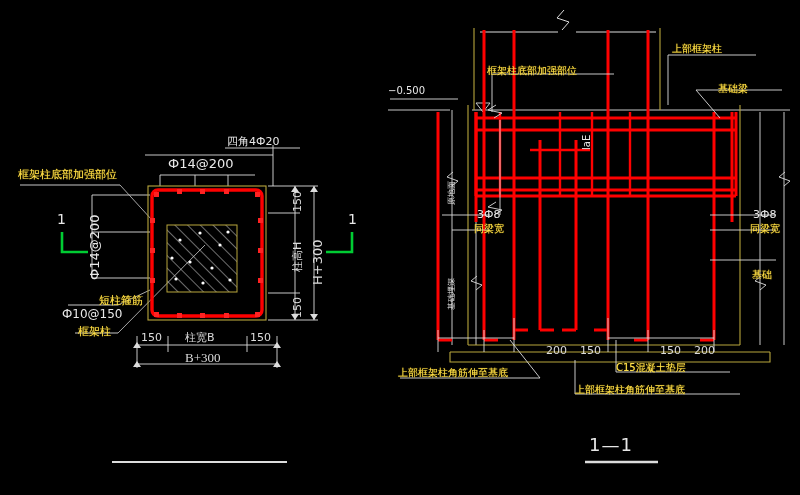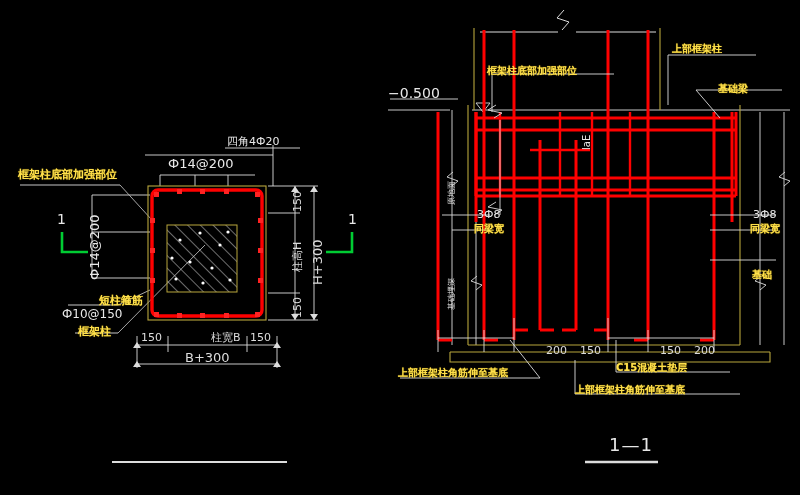--- a/index.html
+++ b/index.html
@@ -2,21 +2,21 @@
 <html><head>
 <meta charset="utf-8">
 <style>
   html,body{margin:0;padding:0;background:#000;}
   body{width:800px;height:495px;overflow:hidden;
        font-family:"DejaVu Sans","Liberation Sans",sans-serif;}
   #stage{position:relative;width:800px;height:495px;background:#000;}
   .abs{position:absolute;}
   svg{display:block;}
   .txt{position:absolute;white-space:nowrap;line-height:1;}
-  .yel-b{color:#ffe14d;font-weight:bold;text-shadow:0 0 1px #aa8800;}
+  .yel-b{color:#ffe14d;font-weight:normal;text-shadow:0 0 1px #aa8800;}
   .wht{color:#e8e8e8;}
   .dimtxt{color:#dcdcdc;font-size:11px;font-family:"DejaVu Sans",sans-serif;}
   .vert{transform-origin:0 0;}
   .title{color:#e6e6e6;font-size:16px;letter-spacing:1px;}
   .title-cn{color:#dcdcdc;font-size:17px;letter-spacing:2px;}
 </style>
 </head>
 <body>
 
 <div id="stage">
@@ -135,23 +135,23 @@
   <div class="txt wht" style="left:168px;top:157px;font-size:13px;">Ф14@200</div>
   <div class="txt wht vert" style="left:88px;top:280px;font-size:13px;transform:rotate(-90deg);">Ф14@200</div>
   <div class="txt yel-b" style="left:72px;top:295px;font-size:11px;margin-left:27px;">短柱箍筋</div>
   <div class="txt wht" style="left:62px;top:308px;font-size:12px;">Ф10@150</div>
   <div class="txt yel-b" style="left:78px;top:326px;font-size:11px;">框架柱</div>
 
   <div class="txt wht" style="left:57px;top:212px;font-size:14px;">1</div>
   <div class="txt wht" style="left:348px;top:212px;font-size:14px;">1</div>
 
   <div class="txt dimtxt" style="left:141px;top:332px;">150</div>
-  <div class="txt dimtxt" style="left:185px;top:332px;margin-left:26px;">柱宽B</div>
+  <div class="txt dimtxt" style="left:185px;top:332px;">柱宽B</div>
   <div class="txt dimtxt" style="left:250px;top:332px;">150</div>
-  <div class="txt dimtxt" style="left:185px;top:351px;font-size:13px;">B+300</div>
+  <div class="txt dimtxt" style="left:185px;top:351px;font-size:13px;font-family:Liberation Serif, serif;">B+300</div>
 
   <div class="txt dimtxt vert" style="left:292px;top:212px;transform:rotate(-90deg);">150</div>
   <div class="txt dimtxt vert" style="left:292px;top:272px;transform:rotate(-90deg);">柱高H</div>
   <div class="txt dimtxt vert" style="left:292px;top:318px;transform:rotate(-90deg);">150</div>
   <div class="txt dimtxt vert" style="left:311px;top:285px;transform:rotate(-90deg);font-size:13px;">H+300</div>
 
 
   <svg class="abs" style="left:380px;top:0;" width="420" height="495">
 
     <g stroke="#dcdcdc" stroke-width="0.9" fill="none">
@@ -277,21 +277,21 @@
       <path d="M130 340 L160 378"></path>
       <path d="M236 372 L350 372"></path>
       <path d="M236 340 L236 372"></path>
       <path d="M195 394 L360 394"></path>
       <path d="M195 360 L195 394"></path>
     </g>
 
     <line x1="205" y1="462" x2="278" y2="462" stroke="#dcdcdc" stroke-width="2.4"></line>
   </svg>
 
-  <div class="txt wht" style="left:388px;top:86px;font-size:14px;">−0.500</div>
+  <div class="txt wht" style="left:388px;top:86px;font-size:10px;">−0.500</div>
   <div class="txt yel-b" style="left:487px;top:66px;font-size:10px;">框架柱底部加强部位</div>
   <div class="txt yel-b" style="left:672px;top:44px;font-size:10px;">上部框架柱</div>
   <div class="txt yel-b" style="left:718px;top:84px;font-size:10px;">基础梁</div>
   <div class="txt wht vert" style="left:582px;top:150px;font-size:10px;transform:rotate(-90deg);">laE</div>
 
   <div class="txt wht" style="left:477px;top:209px;font-size:11px;">3Ф8</div>
   <div class="txt yel-b" style="left:474px;top:224px;font-size:10px;">同梁宽</div>
   <div class="txt wht" style="left:753px;top:209px;font-size:11px;">3Ф8</div>
   <div class="txt yel-b" style="left:750px;top:224px;font-size:10px;">同梁宽</div>
   <div class="txt yel-b" style="left:752px;top:270px;font-size:10px;">基础</div>
@@ -301,15 +301,15 @@
 
   <div class="txt dimtxt" style="left:546px;top:345px;">200</div>
   <div class="txt dimtxt" style="left:580px;top:345px;">150</div>
   <div class="txt dimtxt" style="left:660px;top:345px;">150</div>
   <div class="txt dimtxt" style="left:694px;top:345px;">200</div>
 
   <div class="txt yel-b" style="left:398px;top:368px;font-size:10px;">上部框架柱角筋伸至基底</div>
   <div class="txt yel-b" style="left:616px;top:363px;font-size:10px;">C15混凝土垫层</div>
   <div class="txt yel-b" style="left:575px;top:385px;font-size:10px;text-align:center;">上部框架柱角筋伸至基底</div>
 
-  <div class="txt title" style="left:589px;top:436px;font-size:18px;margin-left:20px;">1—1</div>
+  <div class="txt title" style="left:589px;top:436px;font-size:18px;">1—1</div>
 
 </div>
 
 </body></html>

